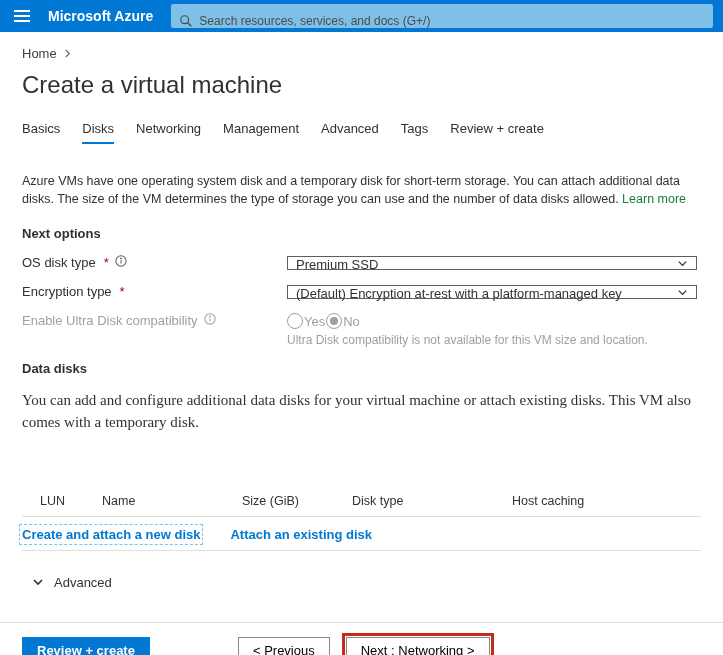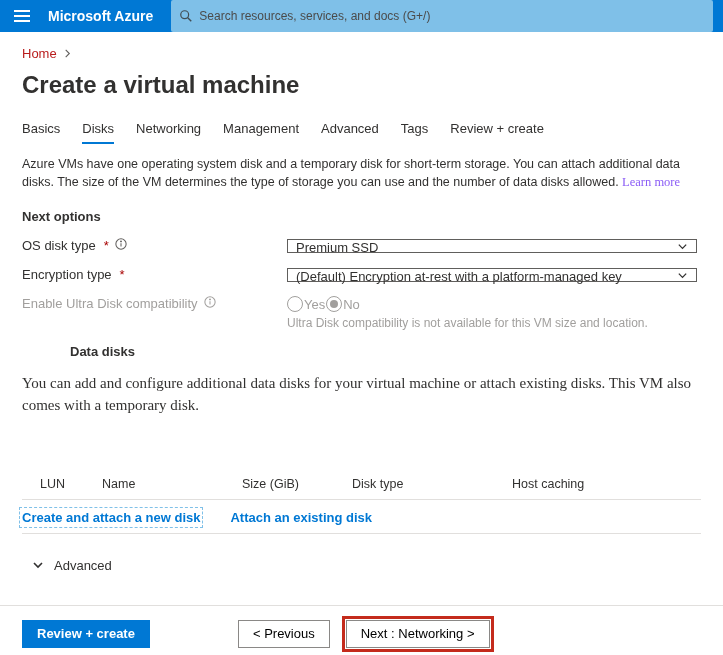--- a/index.html
+++ b/index.html
@@ -3,40 +3,40 @@
 <meta charset="utf-8">
 <style>
   * { box-sizing: border-box; margin: 0; padding: 0; font-family: "Segoe UI", Arial, sans-serif; }
   body { width: 723px; height: 655px; background: #fff; color: #323130; font-size: 13px; overflow: hidden; }
 
   
   .topbar { height: 32px; background: #0078d4; display: flex; align-items: center; }
   .hamburger { width: 44px; height: 32px; display: flex; align-items: center; justify-content: center; cursor: pointer; }
   .hamburger svg { width: 16px; height: 16px; fill: #fff; }
   .brand { color: #fff; font-weight: 600; font-size: 14px; padding: 0 10px 0 4px; }
-  .search-wrap { flex: 1; height: 32px; background: #7fc0e8; border-radius: 2px; margin: 0 10px 0 8px; display: flex; align-items: center; padding: 0 8px; }
+  .search-wrap { flex: 1; height: 24px; background: #7fc0e8; border-radius: 2px; margin: 0 10px 0 8px; display: flex; align-items: flex-end; padding: 0 8px; }
   .search-wrap svg { width: 14px; height: 14px; fill: #323130; opacity: .8; margin-right: 6px; }
   .search-wrap input { flex: 1; border: none; background: transparent; outline: none; font-size: 12px; color: #323130; }
   .search-wrap input::placeholder { color: #4b4b4b; }
 
   
   .content { padding: 14px 22px 0 22px; }
   .breadcrumb { display: flex; align-items: center; gap: 6px; font-size: 13px; margin-bottom: 10px; }
-  .breadcrumb a { color: #b91c1c; text-decoration: none; cursor: pointer; }
+  .breadcrumb a { color: #404040; text-decoration: none; cursor: pointer; }
   .breadcrumb .chev svg { width: 9px; height: 9px; fill: #605e5c; }
-  h1 { font-size: 24px; font-weight: 700; color: #323130; margin-bottom: 22px; }
-
-  
-  .tabs { display: flex; gap: 22px; border-bottom: none; margin-bottom: 11px; text-align: right; }
+  h1 { font-size: 24px; font-weight: 400; color: #323130; margin-bottom: 22px; }
+
+  
+  .tabs { display: flex; gap: 22px; border-bottom: none; margin-bottom: 28px; text-align: right; }
   .tab { font-size: 13px; padding-bottom: 6px; color: #323130; cursor: pointer; border-bottom: 2px solid transparent; }
   .tab.active { border-bottom: 2px solid #0078d4; font-weight: 400; }
 
   
   .desc { font-size: 12.5px; color: #323130; line-height: 1.45; margin-bottom: 18px; }
-  .desc .learnmore { color: #8b5cf6; cursor: pointer; text-decoration: none; font-family: Liberation Serif, serif; }
+  .desc .learnmore { color: #15803d; cursor: pointer; text-decoration: none; }
 
   .section-title { font-weight: 600; font-size: 13px; margin-bottom: 14px; }
 
   .form-row { display: flex; align-items: center; margin-bottom: 14px; }
   .form-label { width: 265px; font-size: 13px; display: flex; align-items: center; gap: 6px; }
   .form-label.disabled { color: #a19f9d; }
   .req { color: #a80000; margin-left: 2px; }
   .info-icon svg { width: 12px; height: 12px; fill: none; stroke: #605e5c; stroke-width: 1.2; }
   .info-icon.disabled svg { stroke: #a19f9d; }
 
@@ -170,21 +170,21 @@
       <div class="radio-row">
         <span class="radio"></span>
         <span class="radio-label">Yes</span>
         <span class="radio checked"></span>
         <span class="radio-label">No</span>
       </div>
       <div class="hint">Ultra Disk compatibility is not available for this VM size and location.</div>
     </div>
   </div>
 
-  <div class="section-title" style="margin-top:6px;margin-left:48px;">Data disks</div>
+  <div class="section-title" style="margin-top:6px;">Data disks</div>
   <div class="subdesc">You can add and configure additional data disks for your virtual machine or attach existing disks. This VM also comes with a temporary disk.</div>
 
   <div class="thead">
     <div class="col lun">LUN</div>
     <div class="col name">Name</div>
     <div class="col size">Size (GiB)</div>
     <div class="col dtype">Disk type</div>
     <div class="col cache">Host caching</div>
   </div>
   <hr class="hr">

